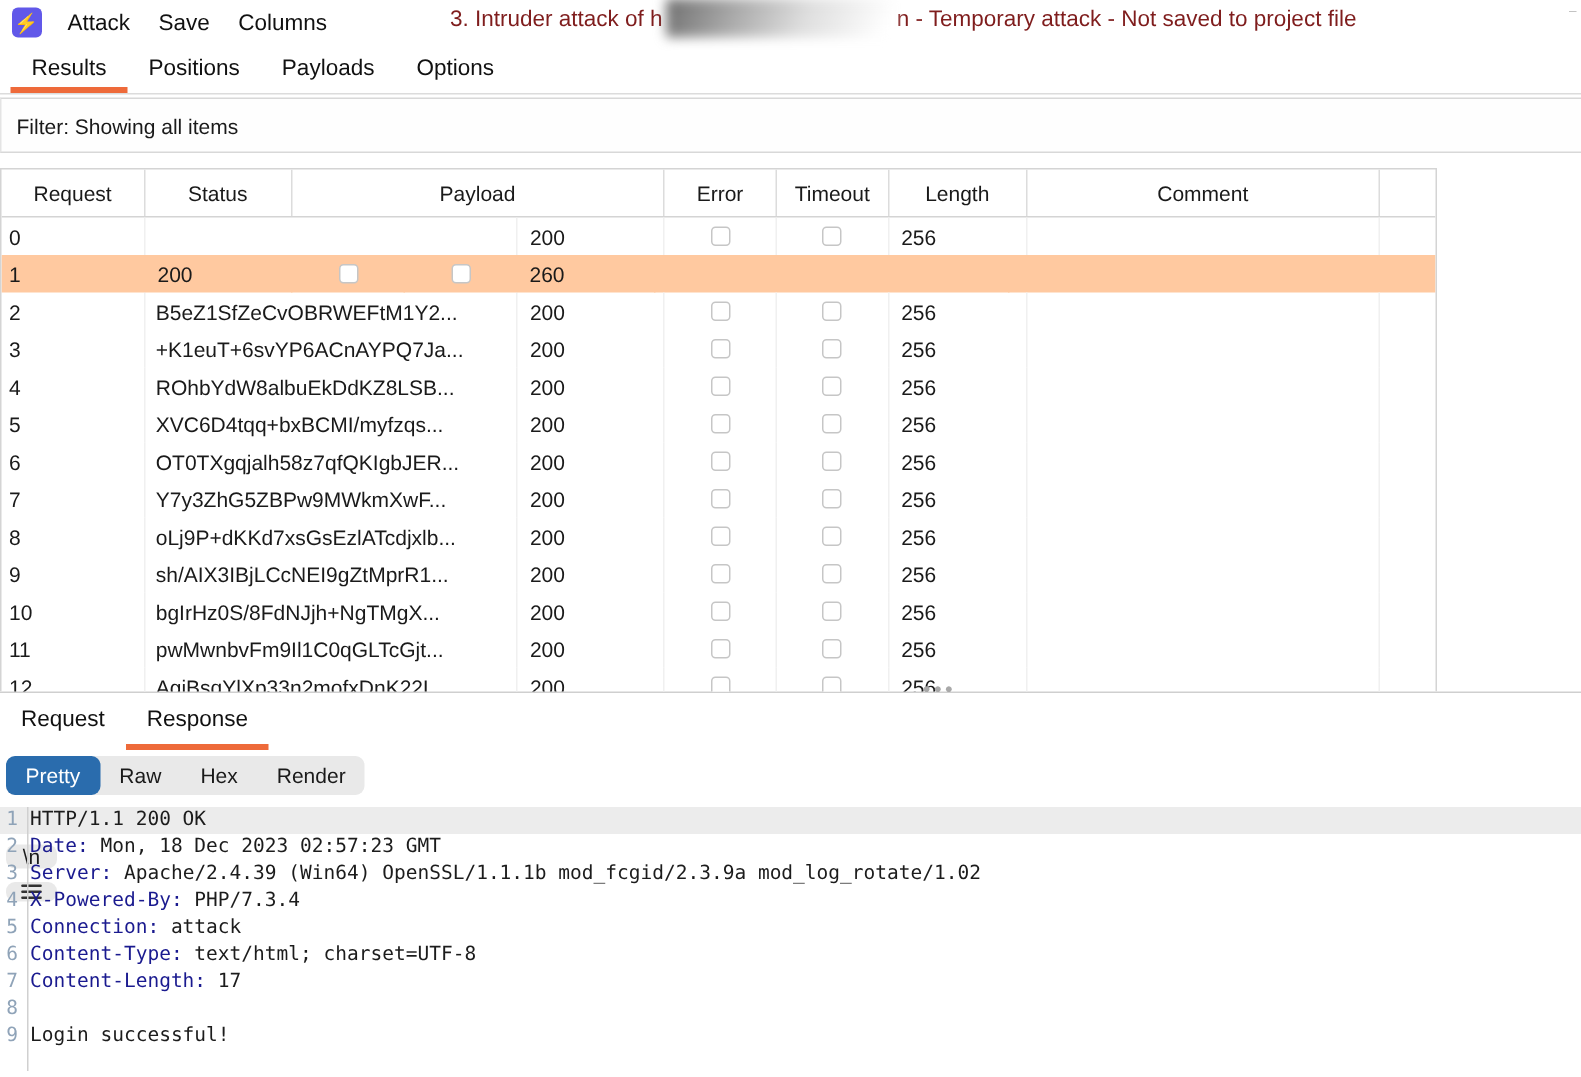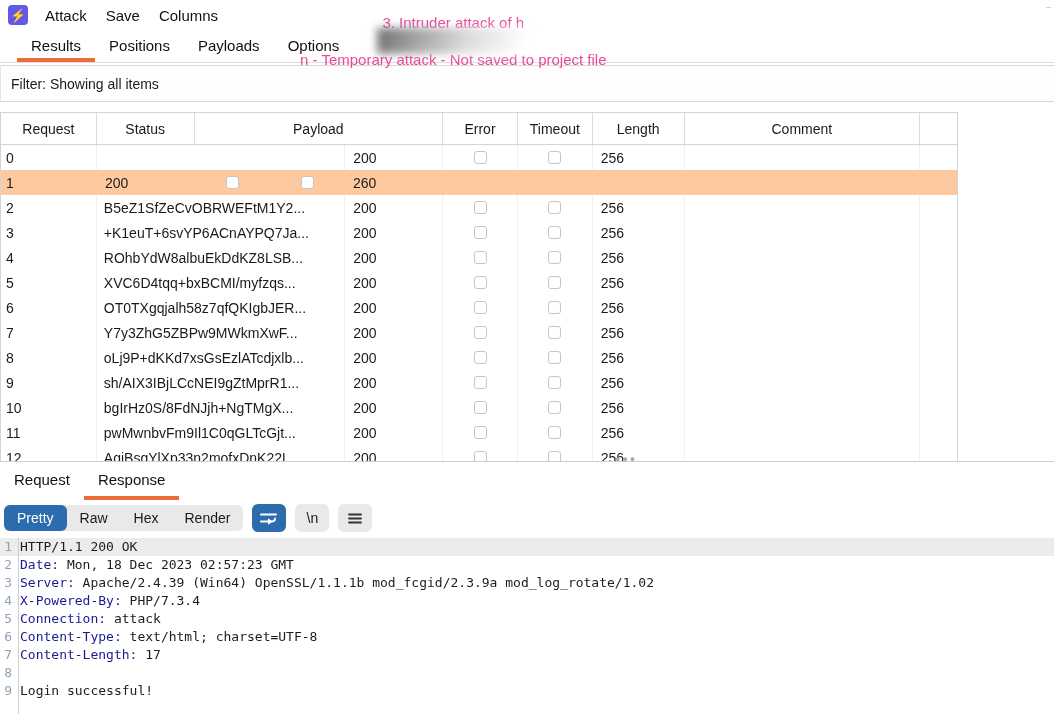--- a/index.html
+++ b/index.html
@@ -5,27 +5,27 @@
   * { box-sizing: border-box; margin: 0; padding: 0; }
   html,body { width:1054px; height:718px; overflow:hidden; background:#fff;
     font-family:"Liberation Sans", sans-serif; color:#1a1a1a; }
 
   
   .titlebar { height:30px; display:flex; align-items:center; padding-left:8px; position:relative; background:#fff; }
   .burp-icon { width:20px; height:20px; border-radius:4px; background:#6158e9; color:#fff;
     display:flex; align-items:center; justify-content:center; font-size:13px; margin-right:17px; }
   .menu-bar { display:flex; gap:19px; }
   .menu-item { font-size:15px; color:#111; cursor:default; }
-  .attack-title { position:absolute; left:300px; top:14px; font-size:15px; color:#ec4899; white-space:nowrap; display:flex; align-items:center;flex-direction:column; }
+  .attack-title { position:absolute; left:300px; top:2px; font-size:15px; color:#7f1d1d; white-space:nowrap; display:flex; align-items:center; }
   .redaction { display:inline-block; width:152px; height:26px; margin:-3px 2px; border-radius:2px;
     background:linear-gradient(115deg,#6e6e6e 0%,#a9a9a9 30%,#dedede 60%,#ffffff 95%); filter:blur(4px); }
   .corner-glyph { position:absolute; right:3px; top:2px; font-size:9px; color:#bcbcbc; }
 
   
-  .tabbar { height:33px; display:flex; padding-left:17px; border-bottom:1px solid #dcdcdc; background:#fff; }
+  .tabbar { height:33px; display:flex; padding-left:7px; border-bottom:1px solid #dcdcdc; background:#fff; }
   .tab { padding:7px 14px 4px; font-size:15px; color:#111; border-bottom:4px solid transparent; cursor:default; }
   .tab.sel { border-bottom-color:#ee6a3a; }
 
   
   .filter-bar { margin-top:2px; height:37px; border-top:1px solid #d8d8d8; border-bottom:1px solid #d8d8d8;
     border-left:1px solid #e4e4e4; display:flex; align-items:center; padding-left:10px; background:#fefefe; }
   .filter-bar span { font-size:14px; }
 
   
   .table-wrap { margin-top:10px; width:958px; height:349px; border:1px solid #d4d4d4; border-bottom:none; overflow:hidden; background:#fff; }
@@ -44,21 +44,21 @@
   .checkbox { width:13px; height:13px; border:1px solid #c6c6c6; border-radius:3px; background:#fff; }
 
   
   .splitter-handle { position:absolute; left:615px; top:454px; color:#a8a8a8; font-size:9px; letter-spacing:2px; z-index:5; }
 
   
   .bottom-panel { border-top:1px solid #cfcfcf; background:#fff; }
   .msg-tabbar { display:flex; padding-left:0; height:38px; }
   .msg-tab { padding:9px 14px 4px; font-size:15px; color:#111; border-bottom:4px solid transparent; cursor:default; }
   .msg-tab.sel { border-bottom-color:#ee6a3a; }
-  .toolbar { display:flex; align-items:center; gap:9px; padding:4px 0 4px 4px; height:36px; }
+  .toolbar { display:flex; align-items:flex-start; gap:9px; padding:4px 0 4px 4px; height:36px;flex-direction:column; }
   .view-group { display:flex; background:#e9e9e9; border-radius:6px; }
   .view-btn { font-size:14px; padding:5px 13px; border-radius:6px; color:#1a1a1a; cursor:default; }
   .view-btn.sel { background:#2a6cad; color:#fff; }
   .icon-btn { height:28px; min-width:34px; border-radius:6px; background:#e9e9e9; display:flex;
     align-items:center; justify-content:center; font-size:14px; color:#1a1a1a; cursor:default; }
   .icon-btn.blue { background:#2a6cad; color:#fff; }
 
   
   .editor { position:relative; margin-top:2px; height:176px; font-family:"DejaVu Sans Mono", monospace; font-size:13px; }
   .gutter-sep { position:absolute; left:18px; top:0; bottom:0; width:1px; background:#d0d0d0; }

